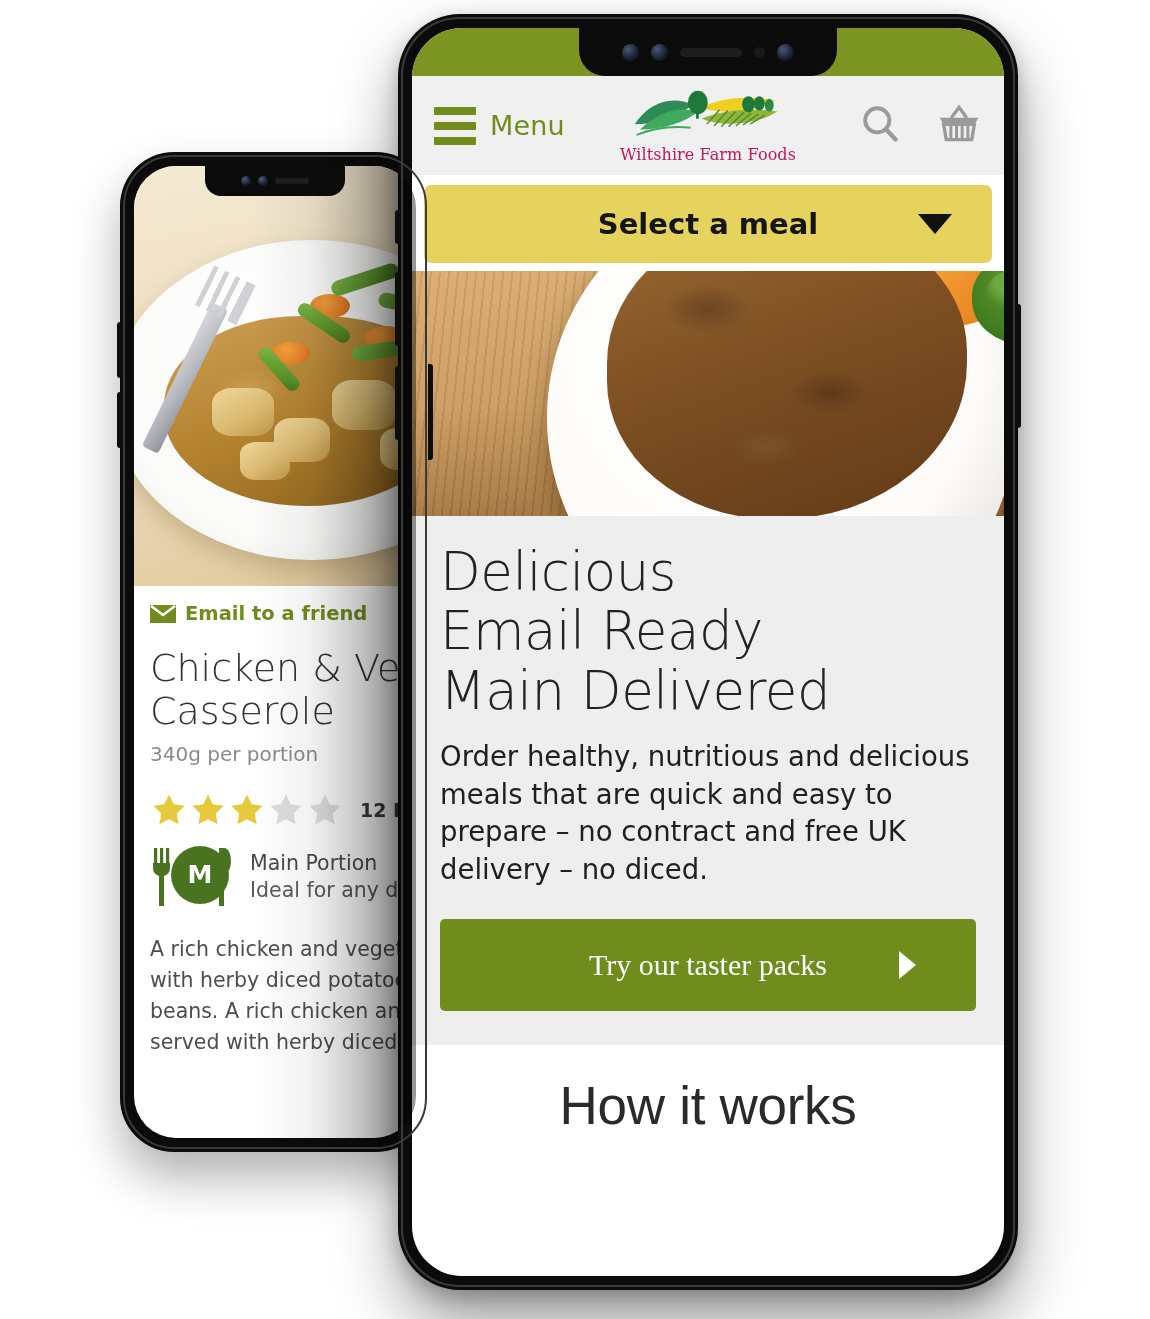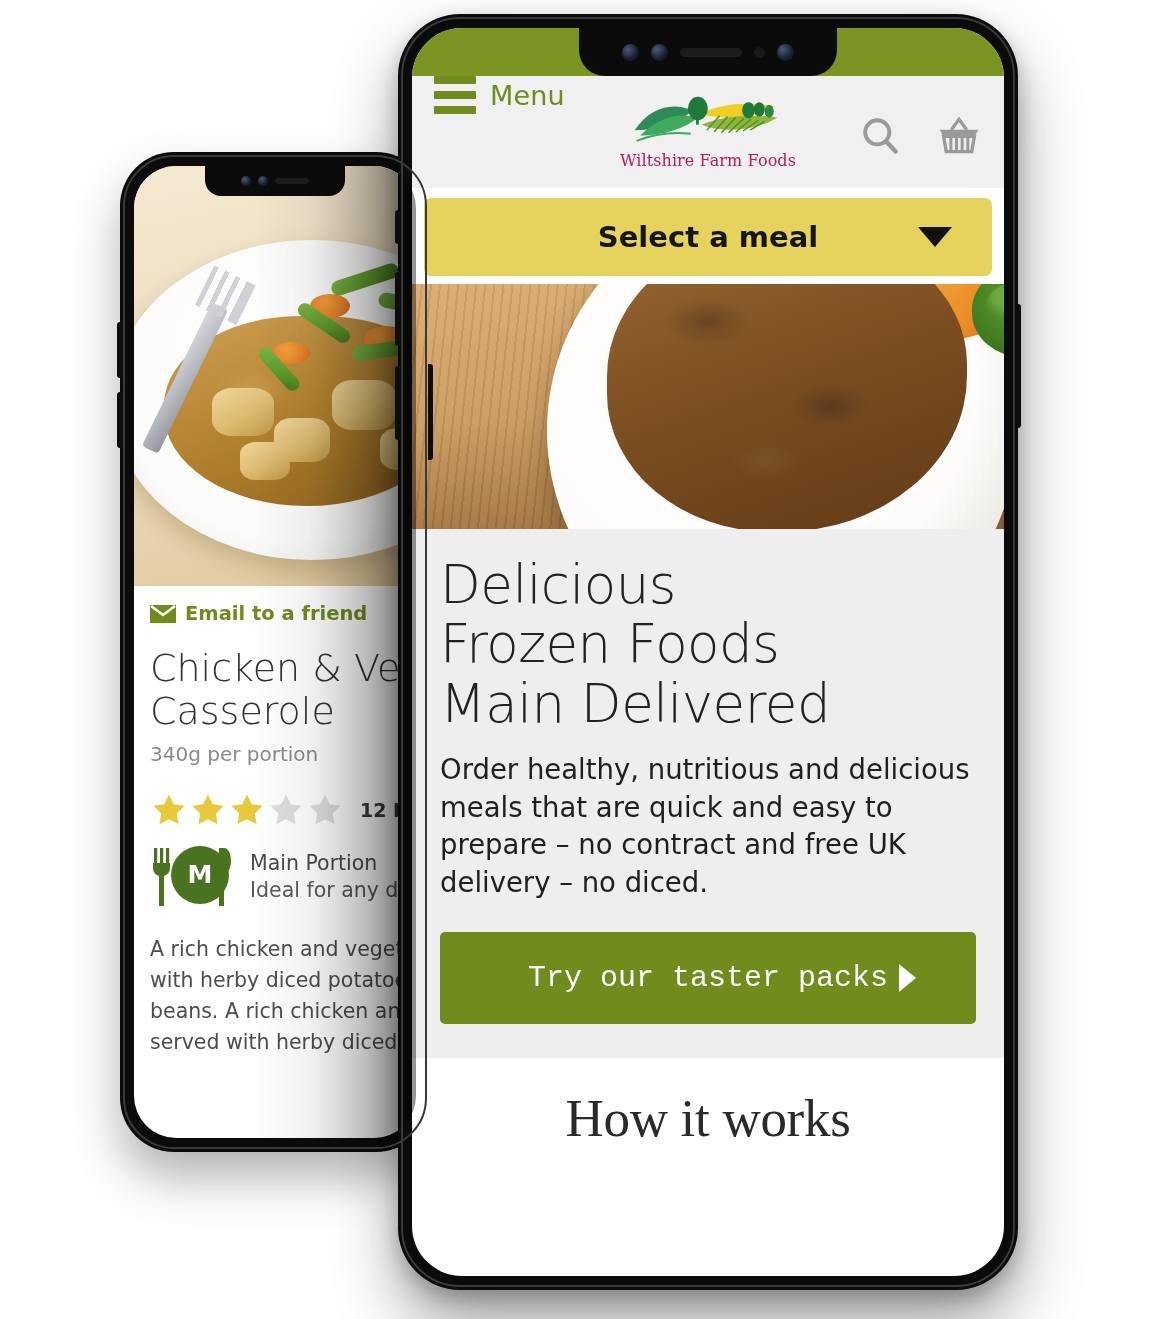--- a/index.html
+++ b/index.html
@@ -102,27 +102,26 @@
   #phone-front .voldown { top: 352px; height: 74px; }
   #phone-front .power   { top: 290px; height: 124px; }
   #phone-back .volup    { top: 170px; height: 56px; }
   #phone-back .voldown  { top: 240px; height: 56px; }
   #phone-back .power    { top: 212px; height: 96px; }
 
   
   .status-green { height: 48px; background: #7b9422; }
 
   .site-header {
-    height: 112px;
+    height: 99px;
     background: #f0f0f0;
     display: flex;
-    align-items: flex-start;
+    align-items: center;
     padding: 0 22px;
     position: relative;
-    flex-direction: column;
   }
   .menu-group { display: flex; align-items: center; gap: 14px; }
   .hamburger { display: flex; flex-direction: column; gap: 7px; width: 42px; }
   .hamburger span { display: block; height: 8px; background: #6f8c1c; border-radius: 1px; }
   .menu-label {
     color: #6f8c1c;
     font-size: 27px;
     font-family: "DejaVu Sans", sans-serif;
     letter-spacing: .2px;
   }
@@ -270,39 +269,39 @@
     border-radius: 5px;
     height: 92px;
     display: flex;
     align-items: center;
     justify-content: center;
     position: relative;
   }
   .cta .label {
     color: #ffffff;
     font-size: 30px;
-    font-family: Liberation Mono, monospace;
+    font-family: Liberation Serif, serif;
     font-weight: 300;
   }
   .cta .arrow {
     position: absolute;
     right: 60px;
     width: 0; height: 0;
     border-top: 14px solid transparent;
     border-bottom: 14px solid transparent;
     border-left: 17px solid #ffffff;
   }
 
   .howitworks {
     background: #ffffff;
     text-align: center;
     padding-top: 30px;
   }
   .howitworks h2 {
-    font-family: Liberation Serif, serif;
+    font-family: Liberation Sans, sans-serif;
     font-weight: 300;
     font-size: 53px;
     color: #2a2a2a;
     letter-spacing: -0.3px;
   }
 
   
   #phone-back .screen { background: #ffffff; }
 
   .b-hero {
@@ -648,21 +647,21 @@
         <div class="plate"></div>
         <div class="mash"></div>
         <div class="swede"></div>
         <div class="food"></div>
         <div class="brocc"></div>
       </div>
 
       <div class="promo">
         <h1>
           <span>Delicious</span><br>
-          <span>Frozen Foods</span><br>
+          <span>Email Ready</span><br>
           <span>Main Delivered</span>
         </h1>
         <p>Order healthy, nutritious and delicious meals that are quick and easy to prepare – no contract and free UK delivery – no diced.</p>
         <div class="cta">
           <span class="label">Try our taster packs</span>
           <span class="arrow"></span>
         </div>
       </div>
 
       <div class="howitworks">

